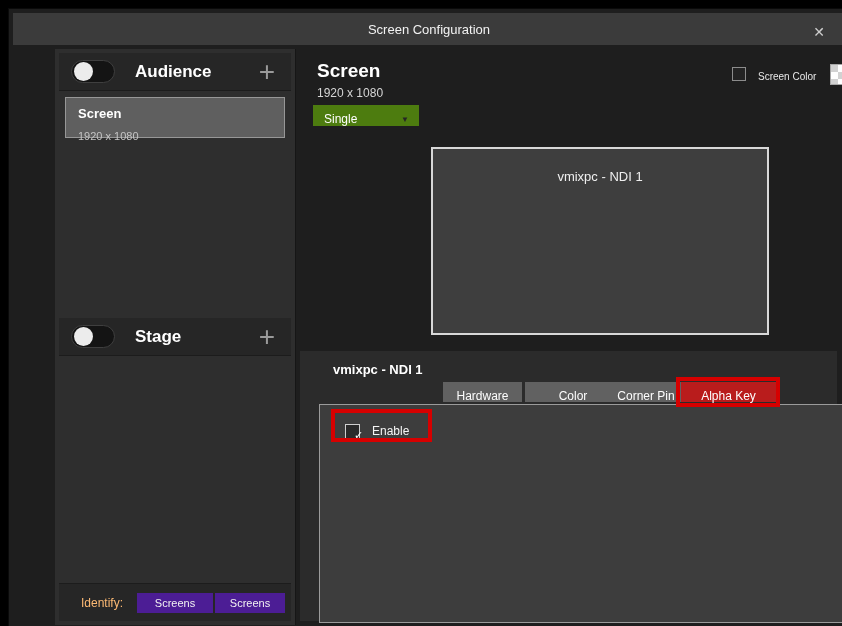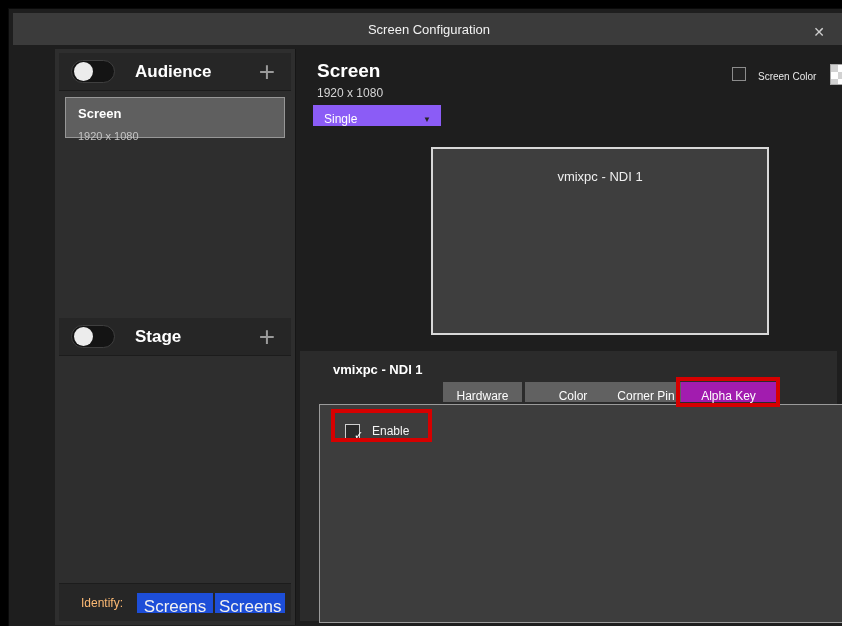--- a/index.html
+++ b/index.html
@@ -20,50 +20,50 @@
   .toggle { width:44px; height:23px; border-radius:12px; background:#141414; border:1px solid #3f3f3f; position:relative; flex:0 0 44px; cursor:pointer; }
   .toggle .knob { position:absolute; left:2px; top:1px; width:19px; height:19px; border-radius:50%; background:#ececec; }
   .side-title { color:#ffffff; font-weight:700; font-size:17px; margin-left:16px; flex:1; }
   .plus { color:#9a9a9a; font-size:28px; font-weight:200; line-height:24px; padding:0 4px; cursor:pointer; }
   .side-list { flex:1; background:#2e2e2e; position:relative; }
   .screen-item { margin:2px; height:41px; background:#5f5f5f; border:1px solid #979797; padding:4px 8px; cursor:pointer; }
   .screen-item .item-title { color:#ffffff; font-weight:700; font-size:13px; }
   .screen-item .item-sub { color:#c4c4c4; font-size:11px; margin-top:1px; }
   .identify-row { height:38px; flex:0 0 38px; background:#262626; border-top:1px solid #1c1c1c; display:flex; align-items:center; padding-left:18px; }
   .identify-row .id-label { color:#fdba74; font-size:12px; margin-right:10px; }
-  .id-btn { height:20px; background:#1d4ed8; border:none; color:#f2f2f2; font-size:17px; font-family:"Liberation Sans",sans-serif; cursor:pointer; }
+  .id-btn { height:20px; background:#4c1d95; border:none; color:#f2f2f2; font-size:11px; font-family:"Liberation Sans",sans-serif; cursor:pointer; }
   .id-btn.screens { width:76px; margin-right:2px; }
   .id-btn.outputs { width:70px; }
 
   
   .main { flex:1; display:flex; flex-direction:column; min-width:0; }
   .main-top { height:298px; flex:0 0 298px; background:#1e1e1e; position:relative; }
   .main-title { position:absolute; left:13px; top:3px; color:#ffffff; font-size:19px; font-weight:700; }
   .main-res { position:absolute; left:13px; top:29px; color:#d6d6d6; font-size:12px; }
 
   .sc-checkbox { position:absolute; left:432px; top:14px; width:14px; height:14px; background:#232323; border:1px solid #8c8c8c; cursor:pointer; }
   .sc-label { position:absolute; left:454px; top:14px; color:#e8e8e8; font-size:10px; }
   .sc-swatch { position:absolute; left:530px; top:11px; width:52px; height:21px; border:1px solid #a8a8a8; cursor:pointer;
     background: repeating-conic-gradient(#ffffff 0% 25%, #d2d2d2 0% 50%) 0 0 / 14px 14px; }
   .sc-arrow-btn { position:absolute; left:583px; top:11px; width:17px; height:21px; background:#6e6e6e; border:1px solid #8c8c8c; color:#1e1e1e; font-size:8px; line-height:19px; text-align:center; cursor:pointer; }
 
-  .layout-select { position:absolute; left:13px; top:52px; width:128px; height:21px; background:#8b5cf6; color:#ffffff; font-size:12px; line-height:21px; padding-left:7px; cursor:pointer; }
+  .layout-select { position:absolute; left:13px; top:52px; width:106px; height:21px; background:#4d7c0f; color:#ffffff; font-size:12px; line-height:21px; padding-left:7px; cursor:pointer; }
   .layout-select .dd-arrow { position:absolute; right:6px; top:0; color:#262626; font-size:8px; line-height:21px; }
 
   .preview-box { position:absolute; left:131px; top:94px; width:338px; height:188px; background:#3e3e3e; border:2px solid #d8d8d8; cursor:pointer; }
   .preview-box .preview-label { display:block; text-align:center; margin-top:12px; color:#efefef; font-size:13px; }
 
   .main-bottom { flex:1; background:#2b2b2b; position:relative; }
   .source-label { position:absolute; left:29px; top:7px; color:#ffffff; font-size:13px; font-weight:600; }
 
   .tab { position:absolute; top:31px; height:20px; background:#616161; color:#fdfdfd; font-size:12px; line-height:20px; text-align:center; cursor:pointer; }
   .tab.t0 { left:143px; width:79px; }
   .tab.t1 { left:225px; width:96px; }
   .tab.t2 { left:307px; width:78px; }
-  .tab.t3 { left:381px; width:95px; background:#a21caf; }
+  .tab.t3 { left:381px; width:95px; background:#b91c1c; }
 
   .group-panel { position:absolute; left:19px; top:53px; width:570px; height:219px; background:#3d3d3d; border:1px solid #9b9b9b; }
   .enable-row { position:absolute; left:21px; top:11px; display:flex; align-items:center; }
   .enable-checkbox { width:15px; height:15px; background:#2a2a2a; border:1px solid #cfcfcf; color:#ffffff; font-size:11px; line-height:13px; text-align:center; cursor:pointer; }
   .enable-label { color:#f5f5f5; font-size:12px; margin-left:8px; }
 
   .annotation { position:absolute; border:4px solid #d60000; background:transparent; pointer-events:none; }
   .ann-alpha { left:376px; top:26px; width:104px; height:30px; }
   .ann-enable { left:31px; top:58px; width:101px; height:33px; }
 </style>

